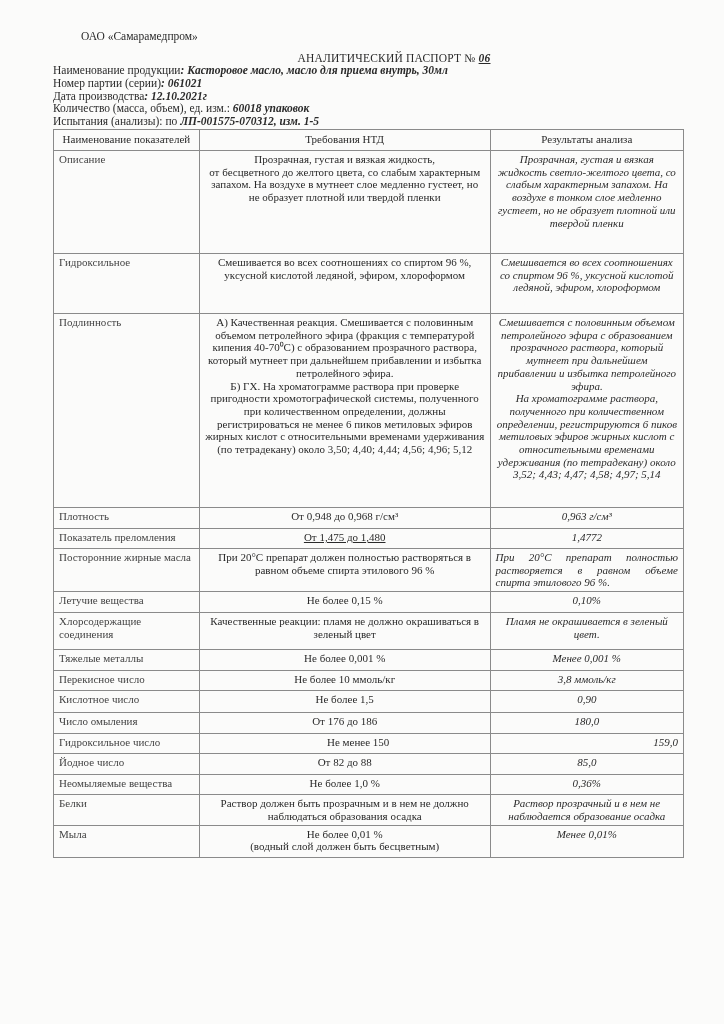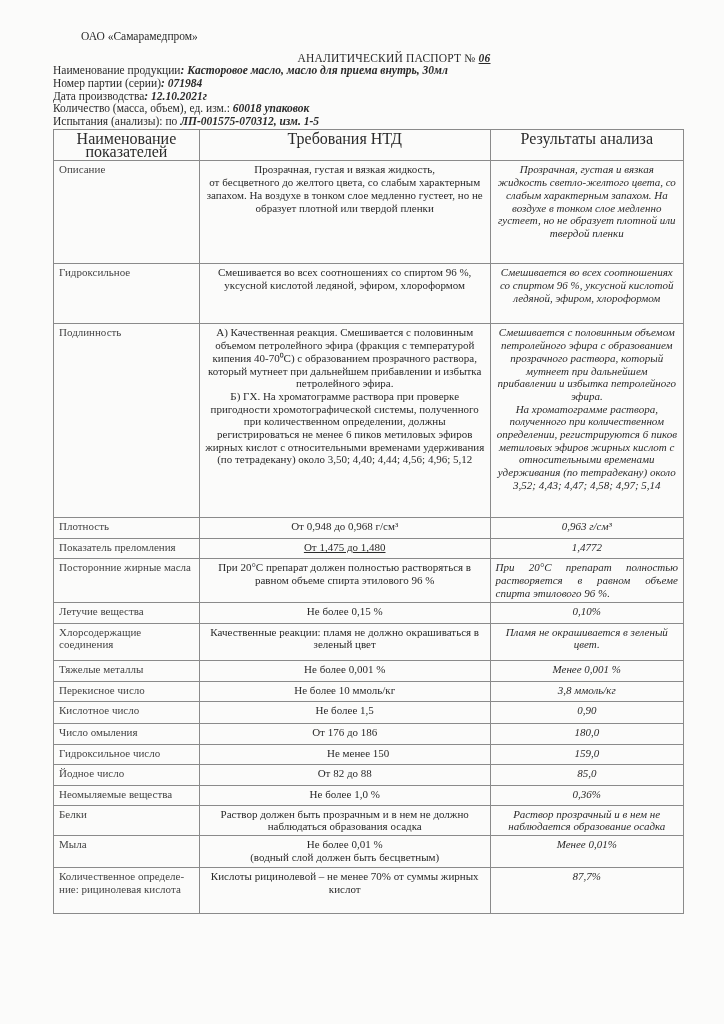--- a/index.html
+++ b/index.html
@@ -10,37 +10,37 @@
   .company { position: absolute; left: 81px; top: 30px; font-size: 11.5px; }
   .title { position: absolute; left: 0; width: 724px; top: 52px; text-align: center; font-size: 11.5px; letter-spacing: 0.2px; padding-left: 64px; box-sizing: border-box; }
   .title u { font-style: italic; font-weight: bold; }
   .meta { position: absolute; left: 53px; top: 64px; font-size: 11.5px; line-height: 12.8px; }
   .meta .v { font-style: italic; font-weight: bold; }
   table {
     position: absolute; left: 53px; top: 129px; width: 631px;
     border-collapse: collapse; table-layout: fixed; font-size: 11px;
   }
   td, th { border: 1px solid #8a8a8a; padding: 2px 5px; vertical-align: top; line-height: 12.7px; font-weight: normal; }
-  th { text-align: center; height: 15px; padding-top: 3px; font-size: 16px; }
+  th { text-align: center; height: 15px; padding-top: 3px; font-size: 11px; }
   td.name { text-align: left; color: #444; padding-left: 5px; }
   td.req { text-align: center; }
   td.res { text-align: center; font-style: italic; }
   td.res.just { text-align: justify; text-align-last: left; }
   .col1 { width: 141px; } .col2 { width: 281px; } .col3 { width: 187px; }
 </style>
 </head>
 <body>
 
 <div class="company">ОАО «Самарамедпром»</div>
 
 <div class="title"><span>АНАЛИТИЧЕСКИЙ ПАСПОРТ № </span><u>06</u></div>
 
 <div class="meta">
   <div><span>Наименование продукции</span><span class="v">: </span><span class="v">Касторовое масло, масло для приема внутрь, 30мл</span></div>
-  <div><span>Номер партии (серии)</span><span class="v">: </span><span class="v">071984</span></div>
+  <div><span>Номер партии (серии)</span><span class="v">: </span><span class="v">061021</span></div>
   <div><span>Дата производства</span><span class="v">: </span><span class="v">12.10.2021г</span></div>
   <div><span>Количество (масса, объем), ед. изм.</span><span>: </span><span class="v">60018 упаковок</span></div>
   <div><span>Испытания (анализы): по </span><span class="v">ЛП-001575-070312, изм. 1-5</span></div>
 </div>
 
 <table>
   <colgroup>
       <col class="col1">
       <col class="col2">
       <col class="col3">
@@ -49,21 +49,21 @@
     <tr>
       <th>Наименование показателей</th>
       <th>Требования НТД</th>
       <th>Результаты анализа</th>
     </tr>
   </thead>
   <tbody id="rows">
       <tr style="height: 103px;">
         <td class="name" style="white-space: pre-line;">Описание</td>
         <td class="req" style="white-space: pre-line;">Прозрачная, густая и вязкая жидкость,
-от бесцветного до желтого цвета, со слабым характерным запахом. На воздухе в тонком слое медленно густеет, но не образует плотной или твердой пленки</td>
+от бесцветного до желтого цвета, со слабым характерным запахом. На воздухе в мутнеет слое медленно густеет, но не образует плотной или твердой пленки</td>
         <td class="res" style="white-space: pre-line;">Прозрачная, густая и вязкая жидкость светло-желтого цвета, со слабым характерным запахом. На воздухе в тонком слое медленно густеет, но не образует плотной или твердой пленки</td>
       </tr>
       <tr style="height: 60px;">
         <td class="name" style="white-space: pre-line;">Гидроксильное</td>
         <td class="req" style="white-space: pre-line;">Смешивается во всех соотношениях со спиртом 96 %, уксусной кислотой ледяной, эфиром, хлороформом</td>
         <td class="res" style="white-space: pre-line;">Смешивается во всех соотношениях со спиртом 96 %, уксусной кислотой ледяной, эфиром, хлороформом</td>
       </tr>
       <tr style="height: 194px;">
         <td class="name" style="white-space: pre-line;">Подлинность</td>
         <td class="req" style="white-space: pre-line;">А) Качественная реакция. Смешивается с половинным объемом петролейного эфира (фракция с температурой кипения 40-70⁰С) с образованием прозрачного раствора, который мутнеет при дальнейшем прибавлении и избытка петролейного эфира.
@@ -112,21 +112,21 @@
         <td class="res" style="white-space: pre-line;">0,90</td>
       </tr>
       <tr style="height: 21px;">
         <td class="name" style="white-space: pre-line;">Число омыления</td>
         <td class="req" style="white-space: pre-line;">От 176 до 186</td>
         <td class="res" style="white-space: pre-line;">180,0</td>
       </tr>
       <tr style="height: 20px;">
         <td class="name" style="white-space: pre-line;">Гидроксильное число</td>
         <td class="req" style="white-space: pre-line; padding-left: 32px;">Не менее 150</td>
-        <td class="res" style="white-space: pre-line;">159,0</td>
+        <td class="res" style="white-space: pre-line; text-align: right;">159,0</td>
       </tr>
       <tr style="height: 21px;">
         <td class="name" style="white-space: pre-line;">Йодное число</td>
         <td class="req" style="white-space: pre-line;">От 82 до 88</td>
         <td class="res" style="white-space: pre-line;">85,0</td>
       </tr>
       <tr style="height: 20px;">
         <td class="name" style="white-space: pre-line;">Неомыляемые вещества</td>
         <td class="req" style="white-space: pre-line;">Не более 1,0 %</td>
         <td class="res" style="white-space: pre-line;">0,36%</td>
@@ -135,19 +135,14 @@
         <td class="name" style="white-space: pre-line;">Белки</td>
         <td class="req" style="white-space: pre-line;">Раствор должен быть прозрачным и в нем не должно наблюдаться образования осадка</td>
         <td class="res" style="white-space: pre-line; margin-top: 44px;">Раствор прозрачный и в нем не наблюдается образование осадка</td>
       </tr>
       <tr style="height: 32px;">
         <td class="name" style="white-space: pre-line;">Мыла</td>
         <td class="req" style="white-space: pre-line;">Не более 0,01 %
 (водный слой должен быть бесцветным)</td>
         <td class="res" style="white-space: pre-line;">Менее 0,01%</td>
       </tr>
-      <tr style="height: 46px;">
-        <td class="name" style="white-space: pre-line;">Количественное определе-ние:  рицинолевая кислота</td>
-        <td class="req" style="white-space: pre-line;">Кислоты рицинолевой – не менее 70% от суммы жирных кислот</td>
-        <td class="res" style="white-space: pre-line;">87,7%</td>
-      </tr>
     </tbody>
 </table>
 
 </body></html>

